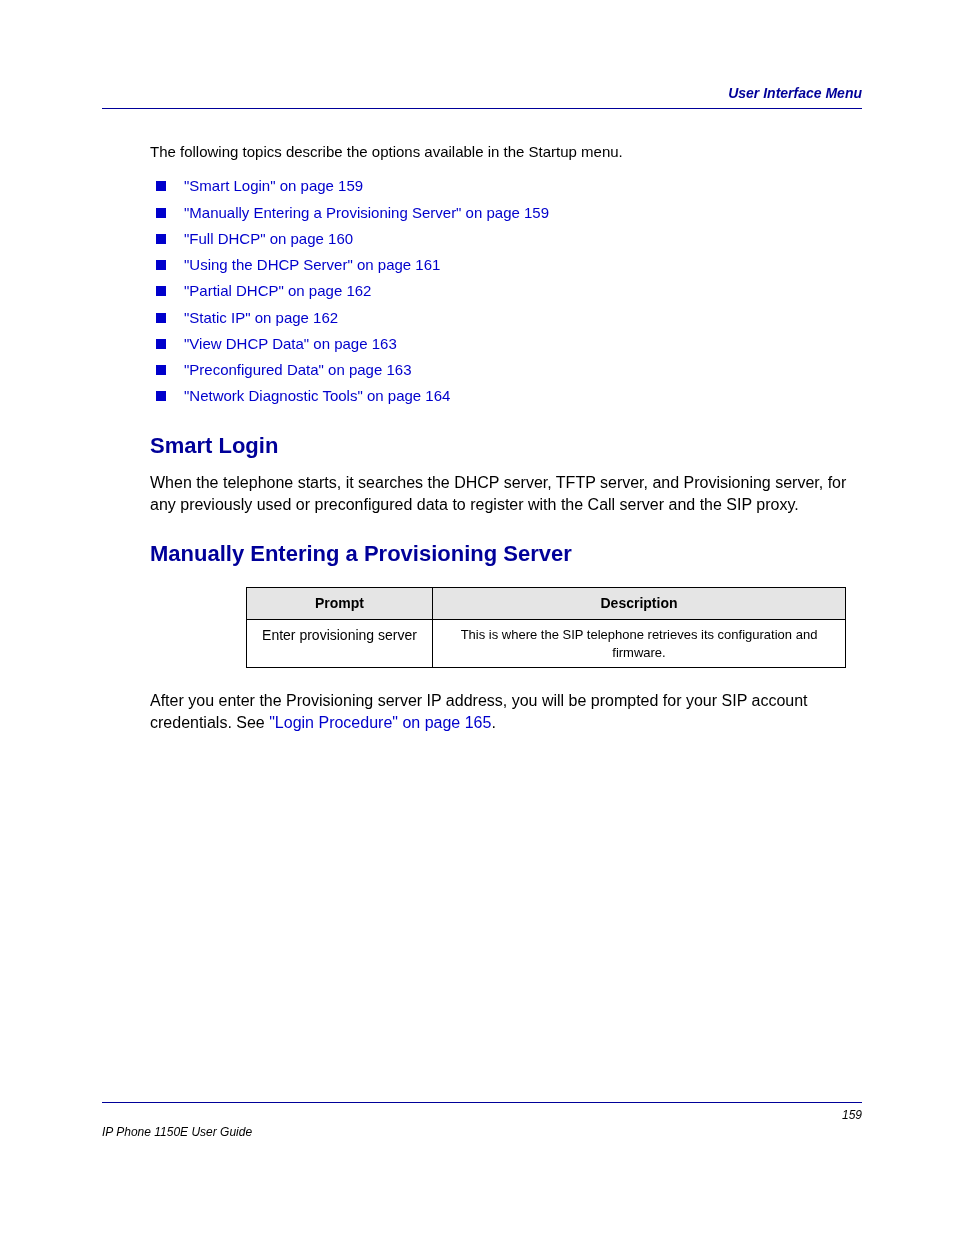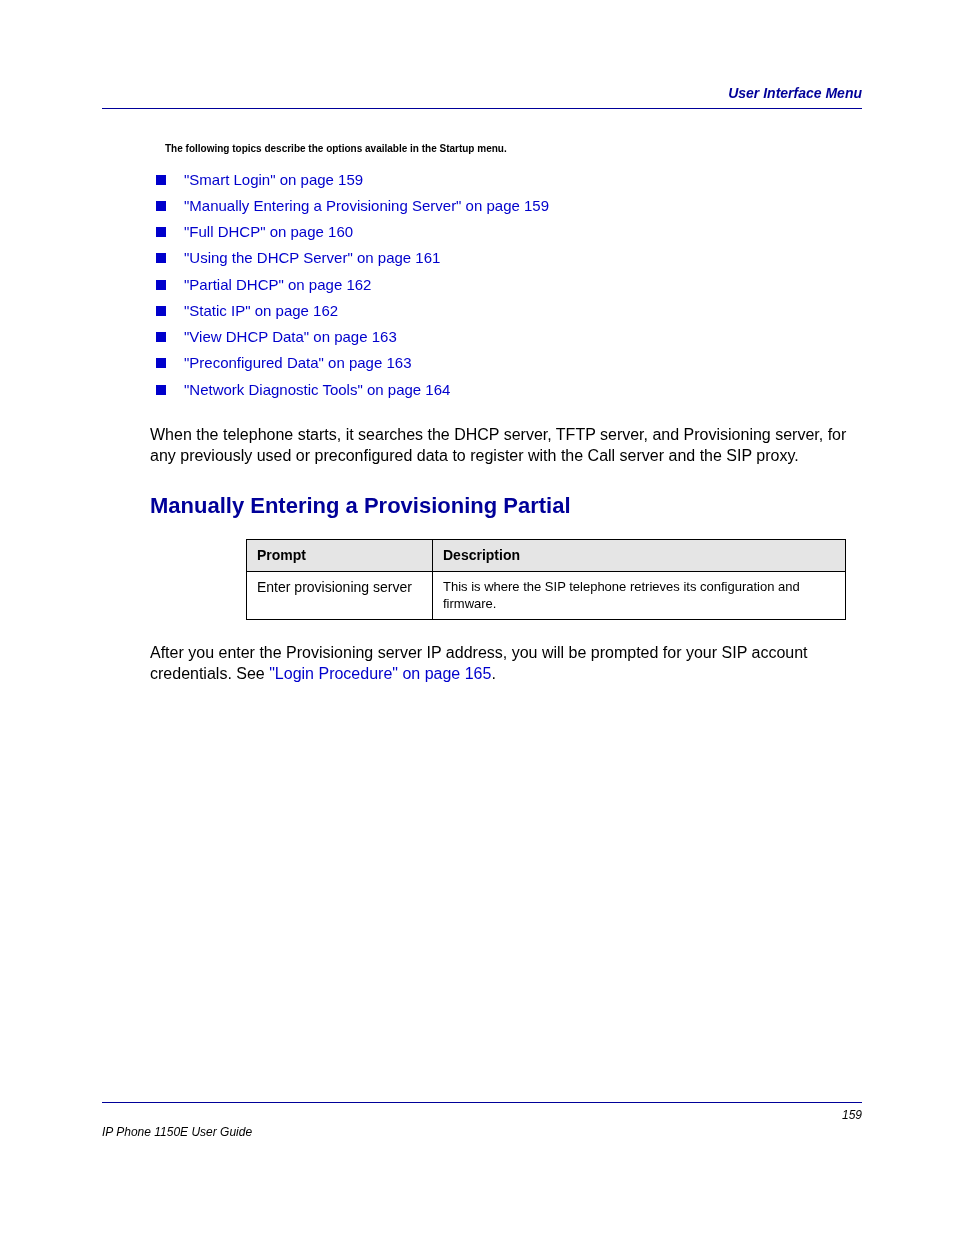--- a/index.html
+++ b/index.html
@@ -63,23 +63,22 @@
     color: #000000;
     font-style: italic;
   }
   .content {
     position: absolute;
     left: 150px;
     right: 92px;
     top: 142px;
   }
   .intro {
-    margin: 0 0 14px 15px;
-    font-size: 10px;
-    font-weight: bold;
+    margin: 0 0 14px 0;
+    font-size: 15px;
   }
   .bullets {
     list-style: none;
     padding: 0;
     margin: 0 0 24px 0;
   }
   .bullets li {
     position: relative;
     padding-left: 34px;
     margin: 6px 0;
@@ -114,21 +113,21 @@
     margin-bottom: 22px;
   }
   table.prompt-table {
     border-collapse: collapse;
     width: 600px;
     font-size: 14px;
   }
   table.prompt-table th, table.prompt-table td {
     border: 1px solid #000000;
     padding: 6px 10px;
-    text-align: left;
+    text-align: center;
     vertical-align: top;
   }
   table.prompt-table th {
     background: #e5e5e5;
     font-weight: bold;
   }
   table.prompt-table td.desc {
     font-size: 13px;
     margin-left: 44px;
   }
@@ -172,23 +171,24 @@
         <a class="xref" href="#"><span>"View DHCP Data"</span> on page <span>163</span></a>
       </li>
       <li><span class="sq"></span>
         <a class="xref" href="#"><span>"Preconfigured Data"</span> on page <span>163</span></a>
       </li>
       <li><span class="sq"></span>
         <a class="xref" href="#"><span>"Network Diagnostic Tools"</span> on page <span>164</span></a>
       </li>
     </ul>
 
+    <div class="heading">Smart Login</div>
     <p class="para">When the telephone starts, it searches the DHCP server, TFTP server, and Provisioning server, for any previously used or preconfigured data to register with the Call server and the SIP proxy.</p>
 
-    <div class="heading">Manually Entering a Provisioning Partial</div>
+    <div class="heading">Manually Entering a Provisioning Server</div>
 
 
     <div class="prompt-table-wrap">
       <table class="prompt-table">
         <thead>
           <tr>
             <th style="width:165px">Prompt</th>
             <th>Description</th>
           </tr>
         </thead>

